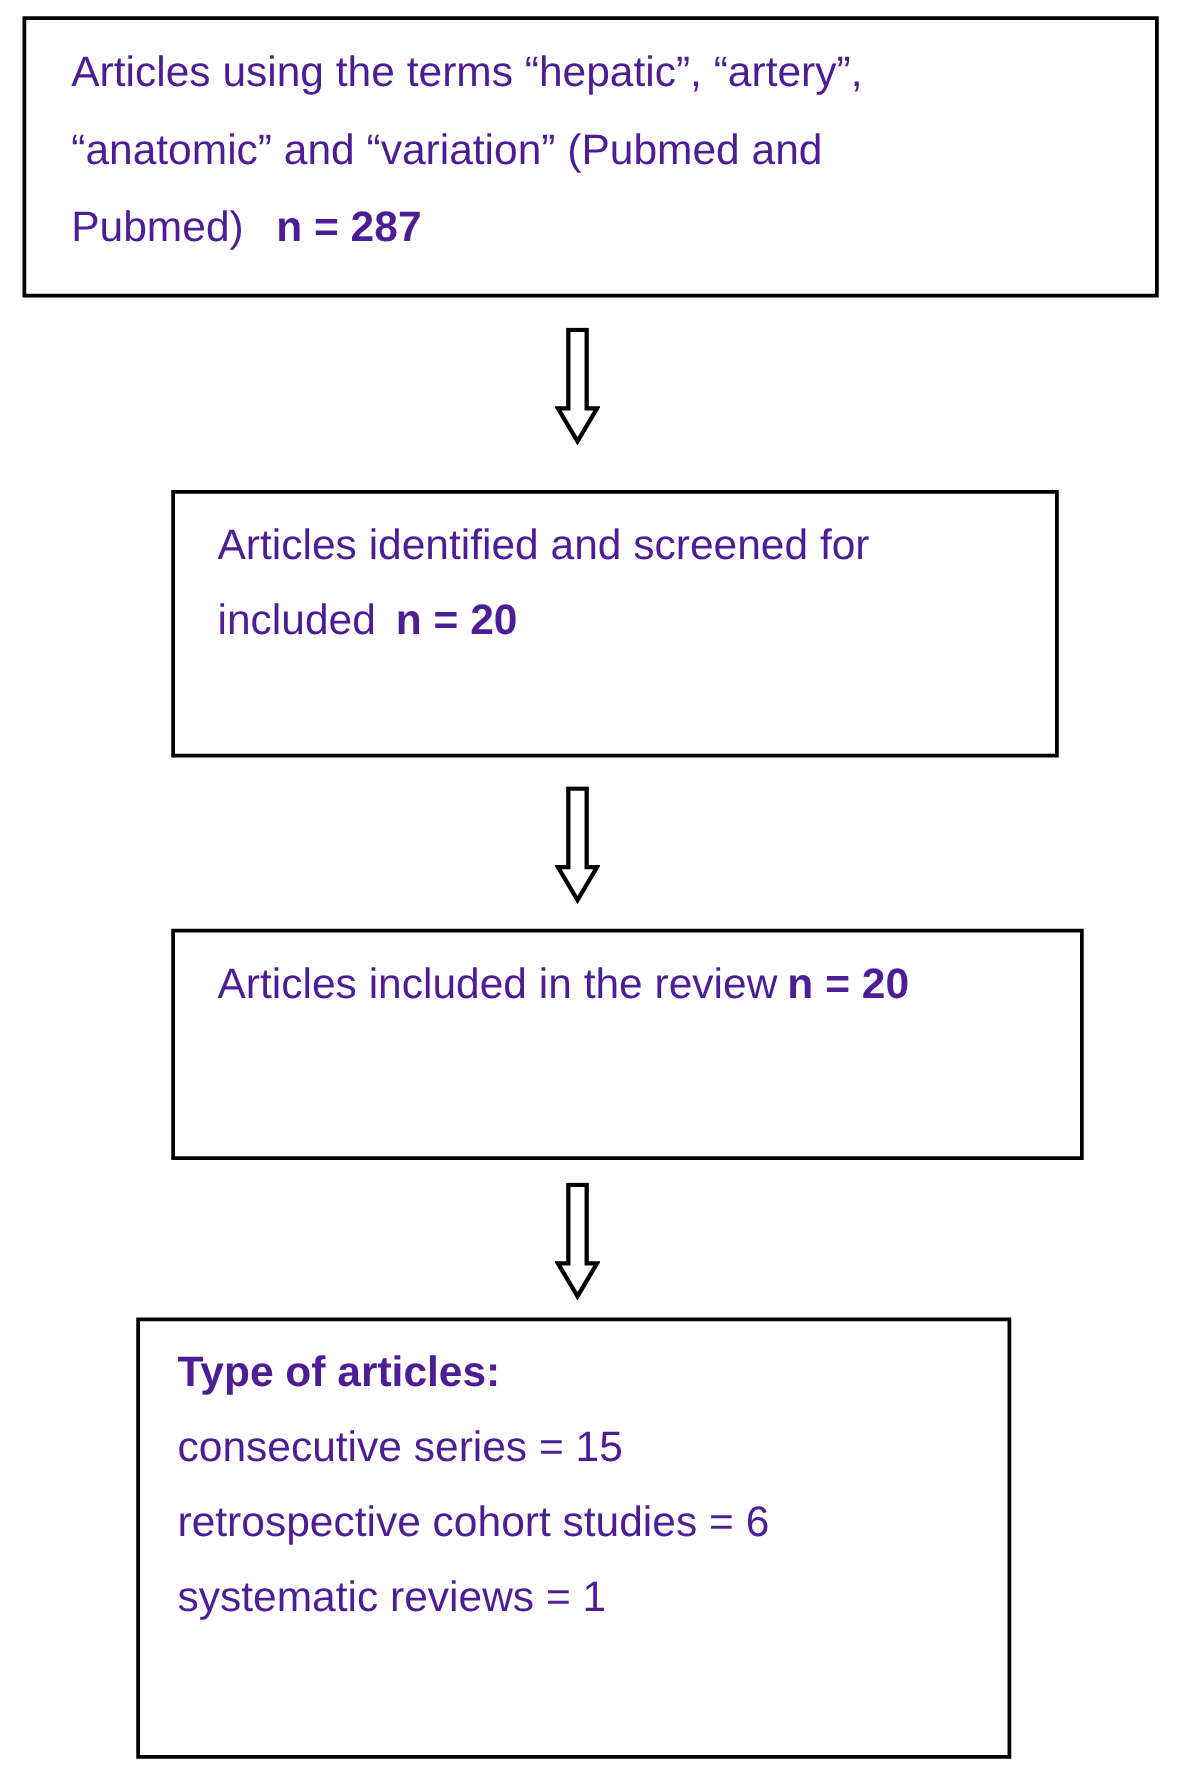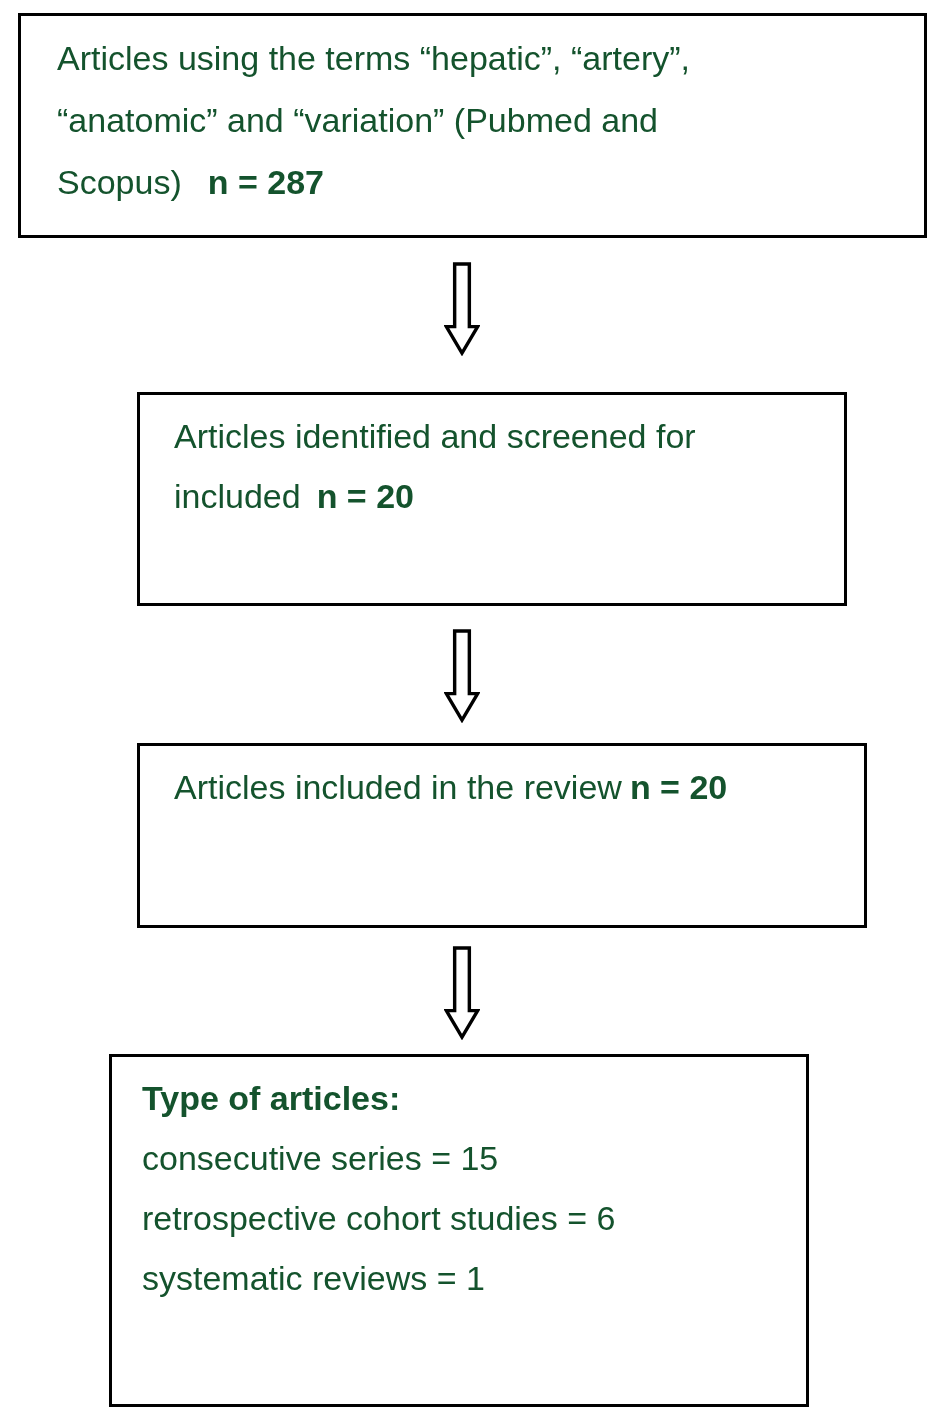--- a/index.html
+++ b/index.html
@@ -10,21 +10,21 @@
     font-family: "Liberation Sans", sans-serif;
     color: #000000;
     overflow: hidden;
   }
   .flow-box {
     position: absolute;
     background: #ffffff;
     border: 3px solid #000000;
     font-size: 34px;
     line-height: 62px;
-    color: #14532d;
+    color: #4c1d95;
   }
   #box-search    { left: 18px;  top: 13px;   width: 909px; height: 225px; padding: 11px 28px 0 36px; }
   #box-screened  { left: 137px; top: 392px;  width: 710px; height: 214px; padding: 11px 24px 0 34px; line-height: 60px; }
   #box-included  { left: 137px; top: 743px;  width: 730px; height: 185px; padding: 11px 24px 16px 34px; line-height: 60px; }
   #box-types     { left: 109px; top: 1054px; width: 700px; height: 353px; padding: 11px 24px 0 30px; line-height: 60px; }
   .bold { font-weight: bold; }
   .count-gap-lg { font-weight: bold; margin-left: 16px; }
   .count-gap-md { font-weight: bold; margin-left: 26px; }
   .count-gap-sm { font-weight: bold; margin-left: 8px; }
   .arrow {
@@ -36,21 +36,21 @@
   #arrow-2 { top: 629px; }
   #arrow-3 { top: 946px; }
   .type-list { list-style: none; }
 </style>
 </head>
 <body>
 
 <div class="flow-box" id="box-search">
   <div><span>Articles using the terms “hepatic”, “artery”,</span></div>
   <div><span>“anatomic” and “variation” (Pubmed and</span></div>
-  <div><span>Scopus)</span><span class="count-gap-md">n = 287</span></div>
+  <div><span>Pubmed)</span><span class="count-gap-md">n = 287</span></div>
 </div>
 
 <svg class="arrow" id="arrow-1" viewBox="0 0 36 96" aria-hidden="true">
   <path d="M10.5 2 L25.5 2 L25.5 66 L34 66 L18 93 L2 66 L10.5 66 Z" fill="#ffffff" stroke="#000000" stroke-width="3.5" stroke-linejoin="miter"></path>
 </svg>
 
 <div class="flow-box" id="box-screened">
   <div><span>Articles identified and screened for</span></div>
   <div><span>included</span><span class="count-gap-lg">n = 20</span></div>
 </div>

